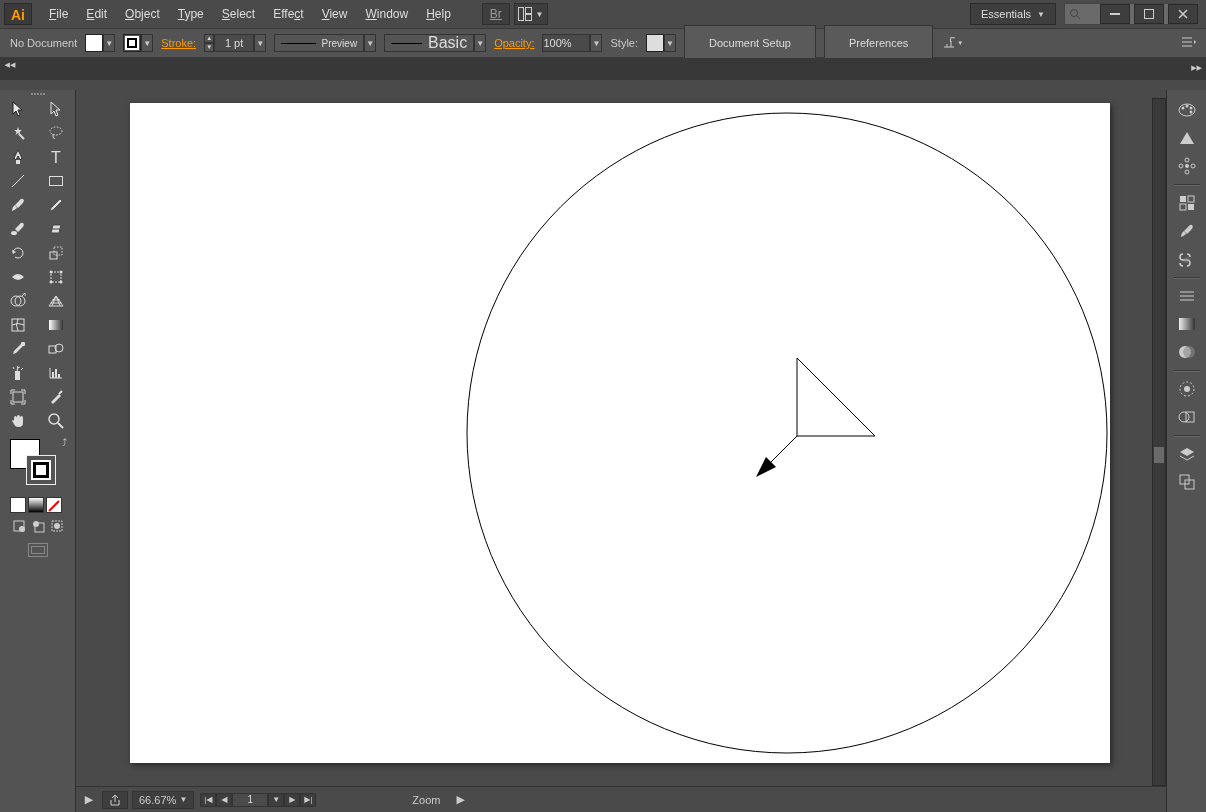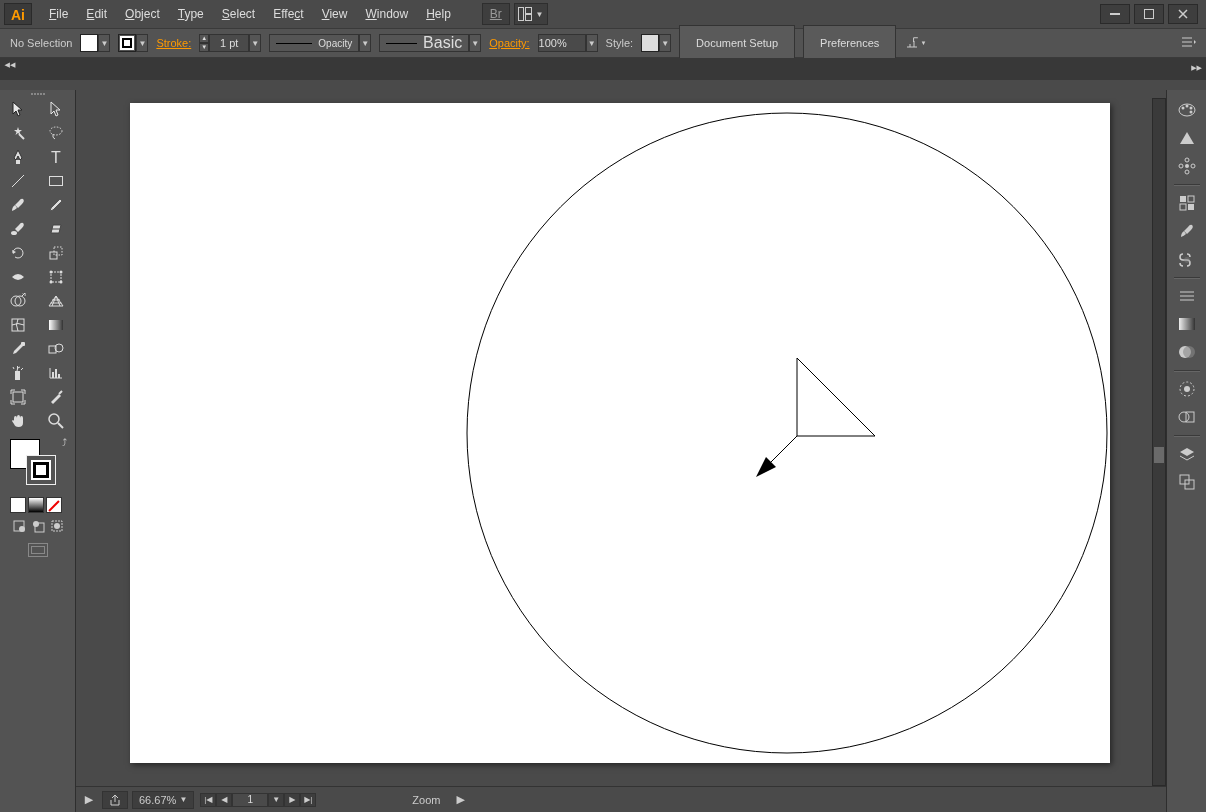--- a/index.html
+++ b/index.html
@@ -23,21 +23,21 @@
   .ctrl-swatch { width: 18px; height: 18px; border: 1px solid #222; background: #fff; }
   .ctrl-dd { width: 12px; height: 18px; background: #555; border: 1px solid #333; display: flex; align-items: center; justify-content: center; }
   .ctrl-swatch.stroke { position: relative; background: #535353; }
   .ctrl-swatch.stroke::after { content: ""; position: absolute; inset: 3px; border: 2px solid #000; background: #fff; box-shadow: 0 0 0 2px #fff; }
   .stroke-label { color: #ff9a00; text-decoration: underline; }
   .ctrl-input { width: 40px; height: 18px; background: #4a4a4a; border: 1px solid #333; color: #ddd; text-align: center; font-size: 11px; }
   .ctrl-combo { display: flex; align-items: center; }
   .ctrl-wide { width: 90px; height: 18px; background: #555; border: 1px solid #333; display: flex; align-items: center; padding: 0 6px; gap: 6px; }
   .line-prev { flex: 1; height: 1px; background: #000; }
   .ctrl-percent { width: 48px; height: 18px; background: #4a4a4a; border: 1px solid #333; color: #ddd; font-size: 11px; }
-  .ctrl-btn { height: 36px; padding: 0 16px; background: #5a5a5a; border: 1px solid #333; color: #ddd; font-size: 11px; }
+  .ctrl-btn { height: 36px; padding: 0 24px; background: #5a5a5a; border: 1px solid #333; color: #ddd; font-size: 11px; }
   .ctrl-right { margin-left: auto; display: flex; gap: 8px; align-items: center;}
   
   
   .tabbar { height: 22px; background: #383838; display: flex; align-items: flex-end; padding-left: 80px; position: relative;}
   .collapse-left { position: absolute; left: 0; top: 0; width: 20px; height: 14px; background: #383838; display:flex; align-items:center; justify-content:center;}
   .doc-tab { height: 22px; background: #535353; padding: 0 8px 0 10px; display: flex; align-items: center; font-size: 11px; color: #ddd; gap: 8px; border-top-left-radius: 3px; border-top-right-radius: 3px;}
   .tab-close { font-size: 12px; color: #aaa; }
   
   
   .main { position: absolute; top: 90px; bottom: 0; left: 0; right: 0; display: flex; background: #4a4a4a; }
@@ -127,24 +127,36 @@
   <div class="menu-spacer"></div>
   <div class="menu-btn" style="font-size:12px;color:#999;text-decoration:underline;">Br</div>
   <div class="menu-btn" style="width:34px;">
     <svg width="14" height="14">
         <rect x="0.5" y="0.5" width="5" height="13" fill="none" stroke="#ccc"></rect>
         <rect x="7.5" y="0.5" width="6" height="6" fill="none" stroke="#ccc"></rect>
         <rect x="7.5" y="7.5" width="6" height="6" fill="none" stroke="#ccc"></rect>
       </svg>
     <span class="tri tri-dn" style="margin-left:3px;"></span>
   </div>
+  <div class="workspace-right">
+    <div class="workspace-switch">
+      <span>Essentials</span>
+      <span class="tri tri-dn"></span>
+    </div>
+    <div class="search-box">
+      <svg width="12" height="12">
+          <circle cx="5" cy="5" r="3.5" fill="none" stroke="#444"></circle>
+          <path d="M8 8 L11 11" stroke="#444"></path>
+        </svg>
+    </div>
+  </div>
 </div>
 
 <div class="controlbar">
-  <span class="ctrl-label">No Selection</span>
+  <span class="ctrl-label">No Document</span>
   <div class="ctrl-combo">
       <div class="ctrl-swatch"></div>
       <div class="ctrl-dd">
         <span class="tri tri-dn"></span>
       </div>
     </div>
   <div class="ctrl-combo">
       <div class="ctrl-swatch stroke"></div>
       <div class="ctrl-dd">
         <span class="tri tri-dn"></span>
@@ -157,21 +169,21 @@
       <div style="width:10px;height:9px;background:#555;border:1px solid #333;font-size:6px;text-align:center;line-height:7px;">▼</div>
     </div>
     <input class="ctrl-input" value="1 pt" style="">
     <div class="ctrl-dd">
         <span class="tri tri-dn"></span>
       </div>
   </div>
   <div class="ctrl-combo">
       <div class="ctrl-wide">
         <div class="line-prev"></div>
-        <span style="font-size:10px;">Opacity</span>
+        <span style="font-size:10px;">Preview</span>
       </div>
       <div class="ctrl-dd">
         <span class="tri tri-dn"></span>
       </div>
     </div>
   <div class="ctrl-combo">
       <div class="ctrl-wide">
         <div class="line-prev"></div>
         <span style="font-size:16px;">Basic</span>
       </div>

